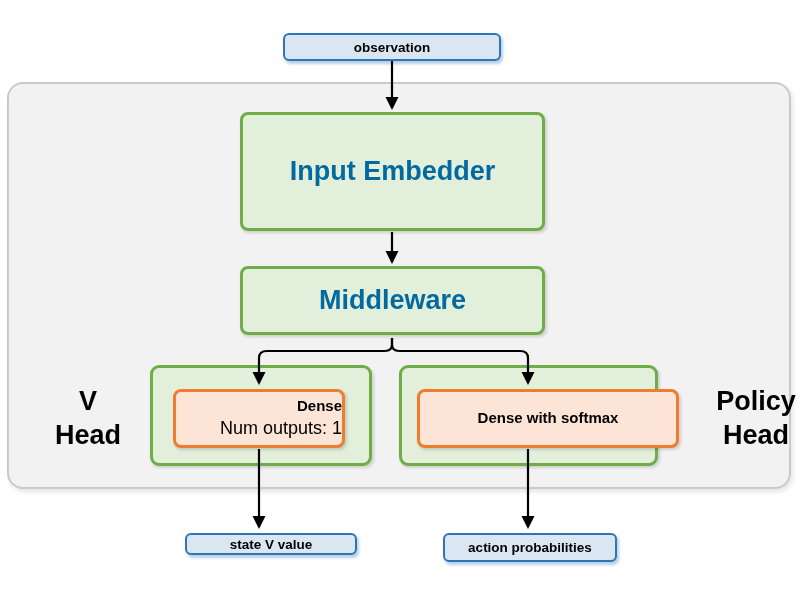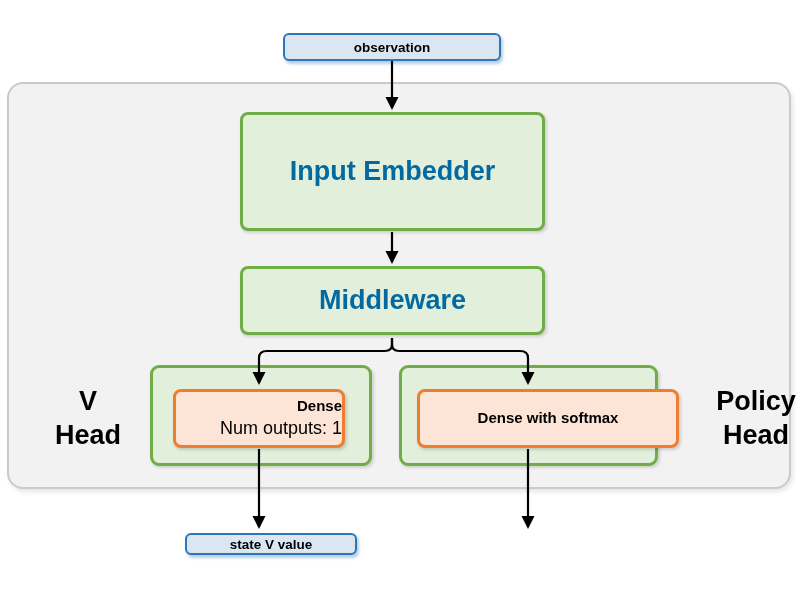--- a/index.html
+++ b/index.html
@@ -119,20 +119,23 @@
     <span class="title">Dense with softmax</span>
   </div>
   <div class="abs head-label policy-head-label">
     <div>Policy</div>
     <div>Head</div>
   </div>
 
   <div class="abs io-box state-v">
     <span>state V value</span>
   </div>
+  <div class="abs io-box action-prob">
+    <span>action probabilities</span>
+  </div>
 
   <svg class="connectors" viewBox="0 0 800 600">
     <defs>
       <marker id="ah" viewBox="0 0 10 10" refX="8.5" refY="5" markerWidth="6" markerHeight="6" orient="auto">
         <path d="M 0 0 L 10 5 L 0 10 z" fill="#000000"></path>
       </marker>
     </defs>
     <path class="link" d="M 392 61 V 108" marker-end="url(#ah)"></path>
     <path class="link" d="M 392 232 V 262" marker-end="url(#ah)"></path>
     <path class="link" d="M 392 338 V 344 Q 392 351 385 351 H 267 Q 259 351 259 358 V 383" marker-end="url(#ah)"></path>

